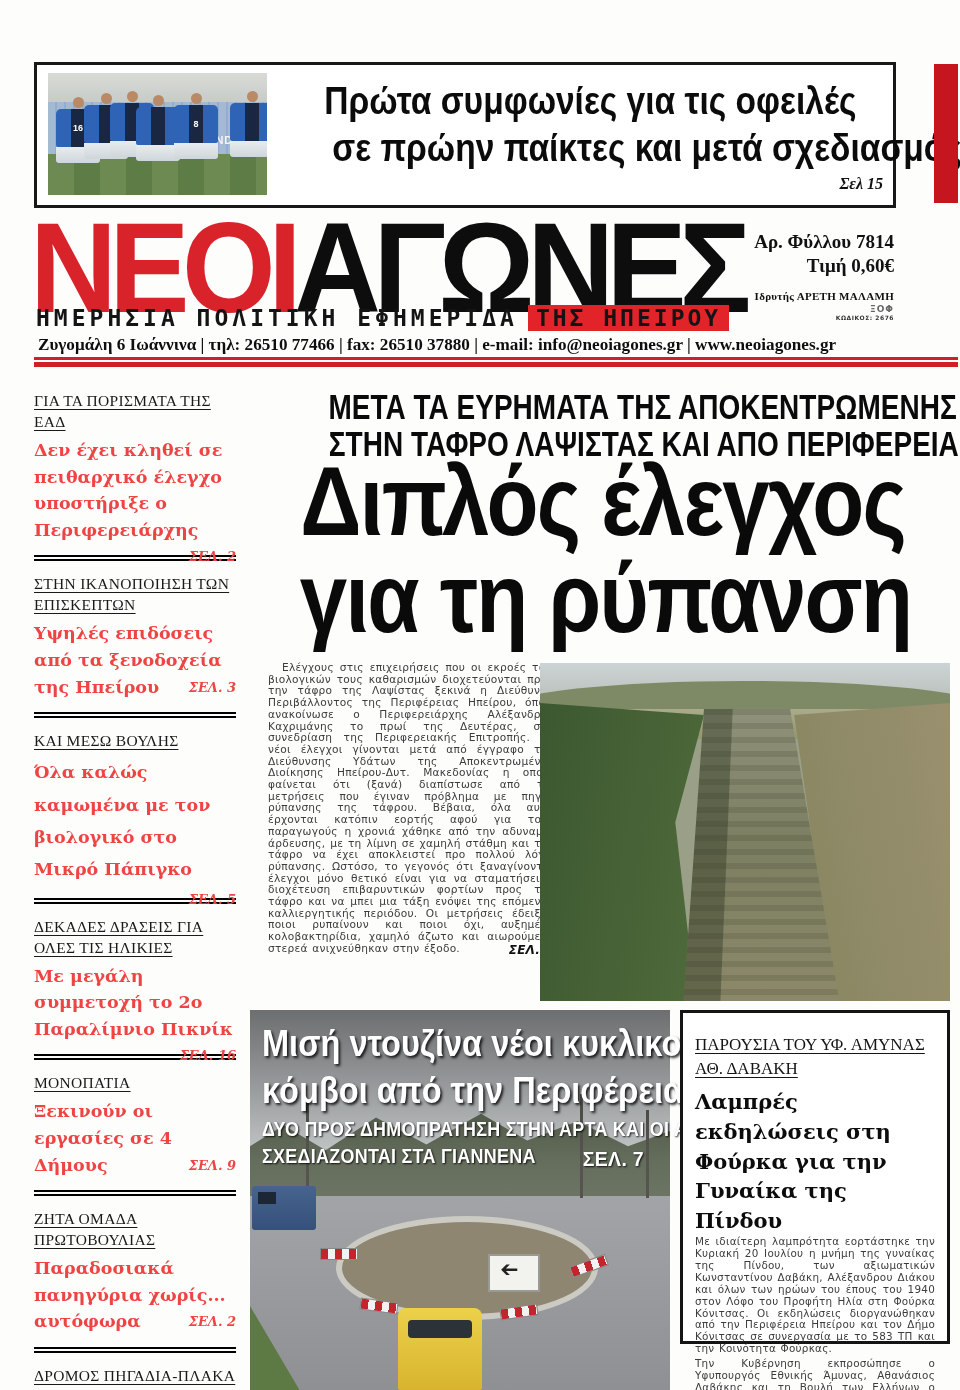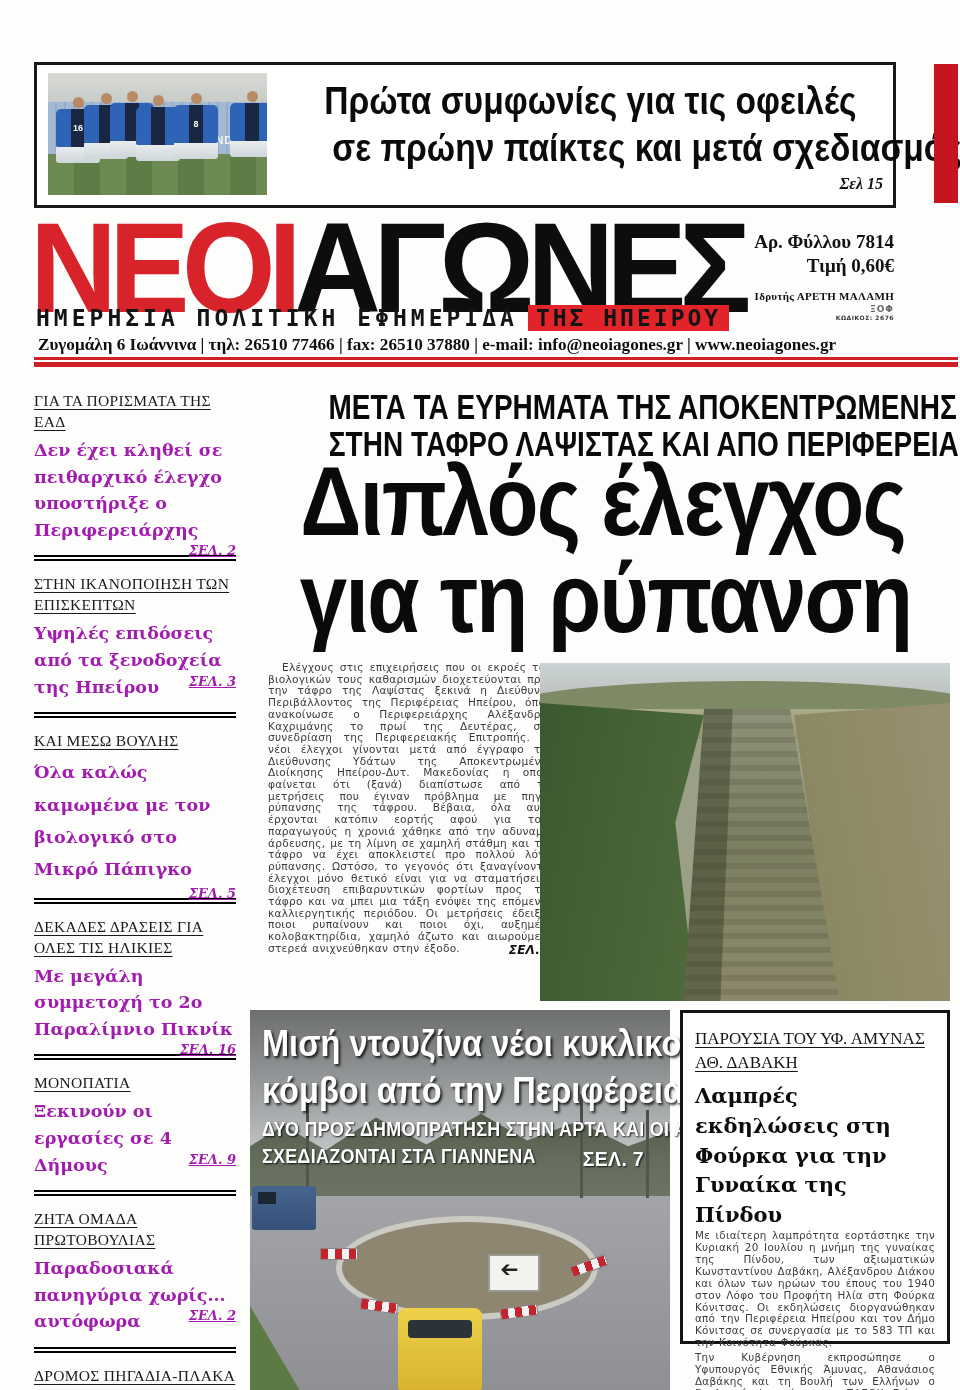--- a/index.html
+++ b/index.html
@@ -48,22 +48,22 @@
   .contact{position:absolute;left:38px;top:334px;width:918px;font:700 17.5px "Liberation Serif",serif;
            white-space:nowrap;transform:scaleX(.98);transform-origin:left;color:#0e0e0e;}
   .red-rule{position:absolute;left:34px;top:357px;width:924px;height:3px;background:#cf2028;
             border-bottom:2px solid #fff;box-shadow:0 5px 0 #cf2028;}
 
   
   .sidebar{position:absolute;left:34px;top:386px;width:202px;}
   .sb-item{padding:4px 0 10px;}
   .sb-kicker{font:400 15.5px "Liberation Serif",serif;text-decoration:underline;text-underline-offset:3px;
              line-height:21px;letter-spacing:.3px;color:#1a1a1a;}
-  .sb-title{margin-top:5px;font:700 17.5px "DejaVu Serif",serif;line-height:1.52;color:#a21caf;}
-  .sb-ref{float:right;font:700 italic 13px "DejaVu Serif",serif;text-decoration:underline;}
+  .sb-title{margin-top:5px;font:700 17.5px "DejaVu Serif",serif;line-height:1.52;color:#ef4444;}
+  .sb-ref{float:right;font:700 italic 13px "DejaVu Serif",serif;margin-top:6px;}
   .sb-sep{height:2px;border-top:2px solid #000;border-bottom:2px solid #000;margin:2px 0 8px;}
 
   
   .main-kicker{position:absolute;left:250px;top:388px;width:706px;text-align:center;}
   .main-kicker div{font:800 35px "Liberation Sans",sans-serif;line-height:37px;color:#0a0a0a;
                    text-decoration-thickness:3px;text-underline-offset:5px;}
   .main-head{position:absolute;left:250px;top:452px;width:706px;text-align:center;}
   .main-head div{font:800 99px "Liberation Sans",sans-serif;line-height:97px;color:#0a0a0a;letter-spacing:-2px;}
   .body-col{position:absolute;left:252px;top:662px;width:286px;font:400 10.6px "DejaVu Sans",sans-serif;
             line-height:11.7px;letter-spacing:.25px;word-spacing:1px;color:#3c3c3c;text-align:justify;margin-left:16px;}
@@ -115,21 +115,21 @@
   .r-head div{font:800 37px "Liberation Sans",sans-serif;line-height:47px;color:#fff;
               text-shadow:2px 2px 3px rgba(0,0,0,.85);}
   .r-sub{position:absolute;left:262px;top:1116px;width:400px;}
   .r-sub div{font:800 19.5px "Liberation Sans",sans-serif;line-height:27px;color:#fff;letter-spacing:.3px;
              text-shadow:1px 1px 2px rgba(0,0,0,.85);}
   .r-ref{position:absolute;right:18px;top:30px;font:800 italic 14px "Liberation Serif",serif;color:#fff;
          text-shadow:1px 1px 2px rgba(0,0,0,.85);}
 
   
   .fourka{position:absolute;left:680px;top:1010px;width:270px;height:334px;border:3px solid #141414;
-          background:#fff;padding:14px 12px;box-sizing:border-box;}
+          background:#fff;padding:20px 12px;box-sizing:border-box;}
   .fk-kicker{font:400 17px "Liberation Serif",serif;text-decoration:underline;text-underline-offset:3px;
              line-height:24px;color:#151515;}
   .fk-title{margin-top:6px;font:700 21px "DejaVu Serif",serif;line-height:1.42;color:#0c0c0c;}
   .fk-body{margin-top:0;font:400 10.4px "DejaVu Sans",sans-serif;line-height:11.9px;letter-spacing:.25px;
            word-spacing:1px;color:#3c3c3c;text-align:justify;}
   .fk-body2{margin-top:3px;}
 </style>
 </head>
 <body>
 

